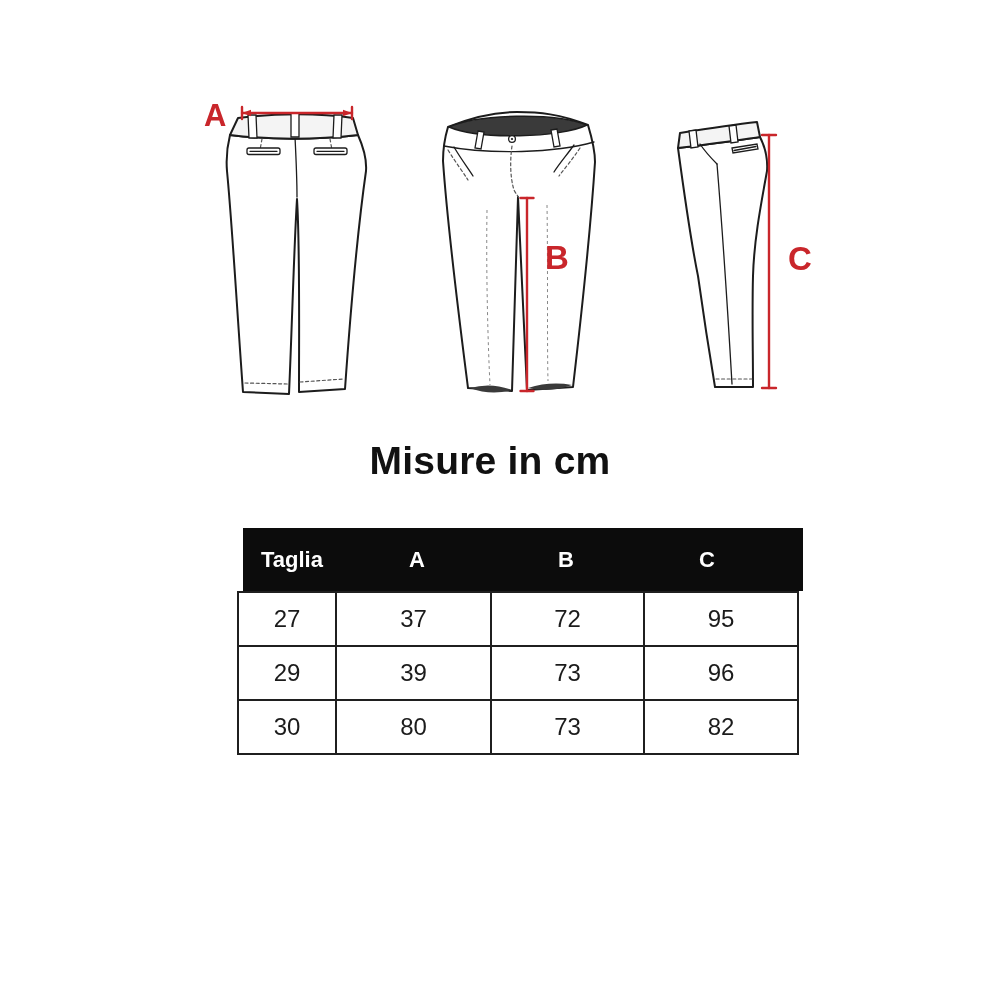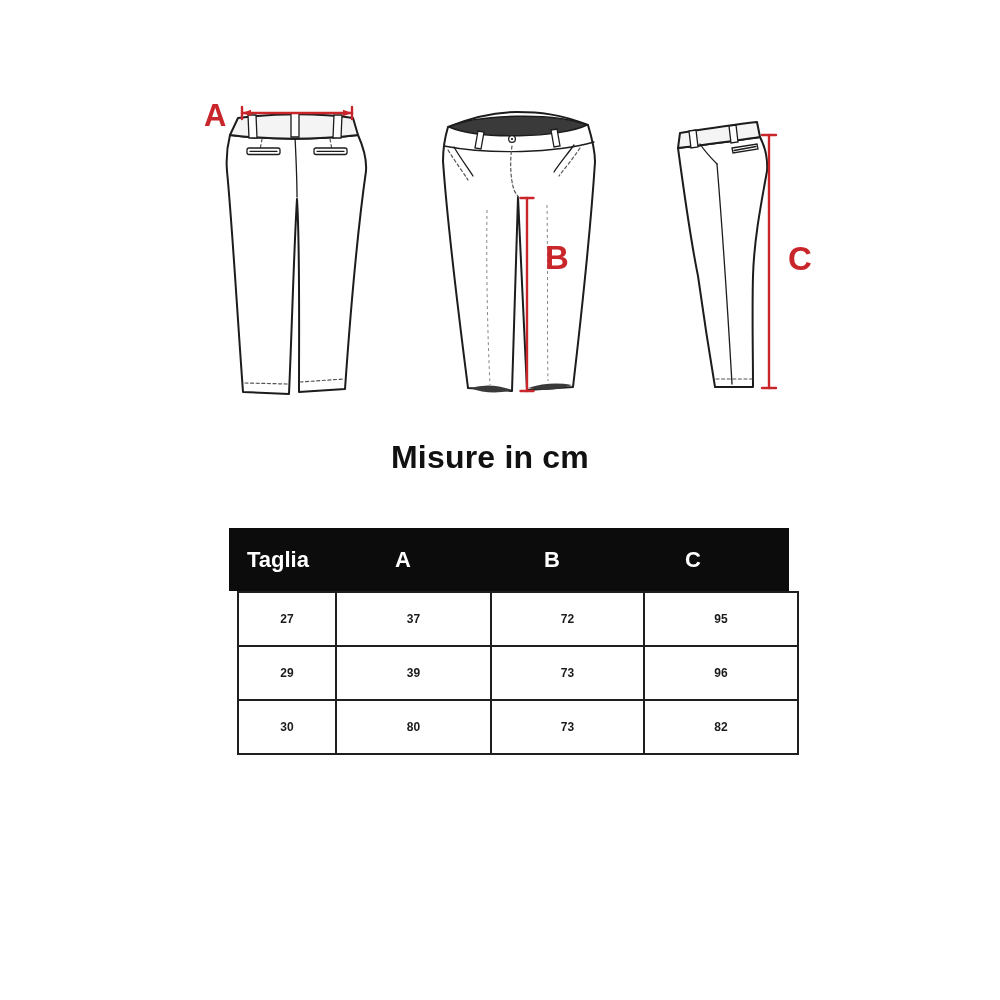--- a/index.html
+++ b/index.html
@@ -4,29 +4,29 @@
 <style>
   html,body{margin:0;padding:0;background:#fff;}
   .stage{position:relative;width:1000px;height:1000px;background:#fff;overflow:hidden;
          font-family:"Liberation Sans",sans-serif;}
   .svg-view{position:absolute;}
   .measure-label{position:absolute;color:#c9262b;font-weight:800;line-height:1;}
   .label-a{left:204px;top:100px;font-size:31px;}
   .label-b{left:545px;top:241px;font-size:33px;}
   .label-c{left:788px;top:242px;font-size:33px;}
   .chart-title{position:absolute;left:0;top:439px;width:980px;text-align:center;
-               font-size:32px;font-weight:800;color:#111;letter-spacing:0.2px;}
-  .table-header{position:absolute;left:229px;top:528px;width:560px;height:63px;
+               font-size:39px;font-weight:800;color:#111;letter-spacing:0.2px;}
+  .table-header{position:absolute;left:243px;top:528px;width:560px;height:63px;
                 background:#0c0c0c;color:#fff;display:grid;
                 grid-template-columns:98px 152px 146px 136px;align-items:center;}
   .table-header .hcell{text-align:center;font-size:22px;font-weight:700;}
   table.size-body{position:absolute;left:237px;top:591px;width:560px;
                   border-collapse:collapse;table-layout:fixed;}
   table.size-body td{border:2px solid #1f1f1f;height:50px;text-align:center;
-                     vertical-align:middle;font-size:12px;font-weight:700;color:#1b1b1b;}
+                     vertical-align:middle;font-size:24px;font-weight:400;color:#1b1b1b;}
   .ln{fill:none;stroke:#1c1c1c;stroke-width:2;stroke-linejoin:round;stroke-linecap:round;}
   .thin{fill:none;stroke:#1c1c1c;stroke-width:1.3;stroke-linecap:round;}
   .dash{fill:none;stroke:#555;stroke-width:1.2;stroke-dasharray:3 2.6;stroke-linecap:round;}
   .crease{fill:none;stroke:#888;stroke-width:1;stroke-dasharray:3 3;}
   .white{fill:#fff;}
   .band{fill:#f4f4f4;}
   .darkfill{fill:#3a3a3a;}
   .red{fill:none;stroke:#c9262b;stroke-width:2.4;stroke-linecap:round;}
 </style>
 </head>

